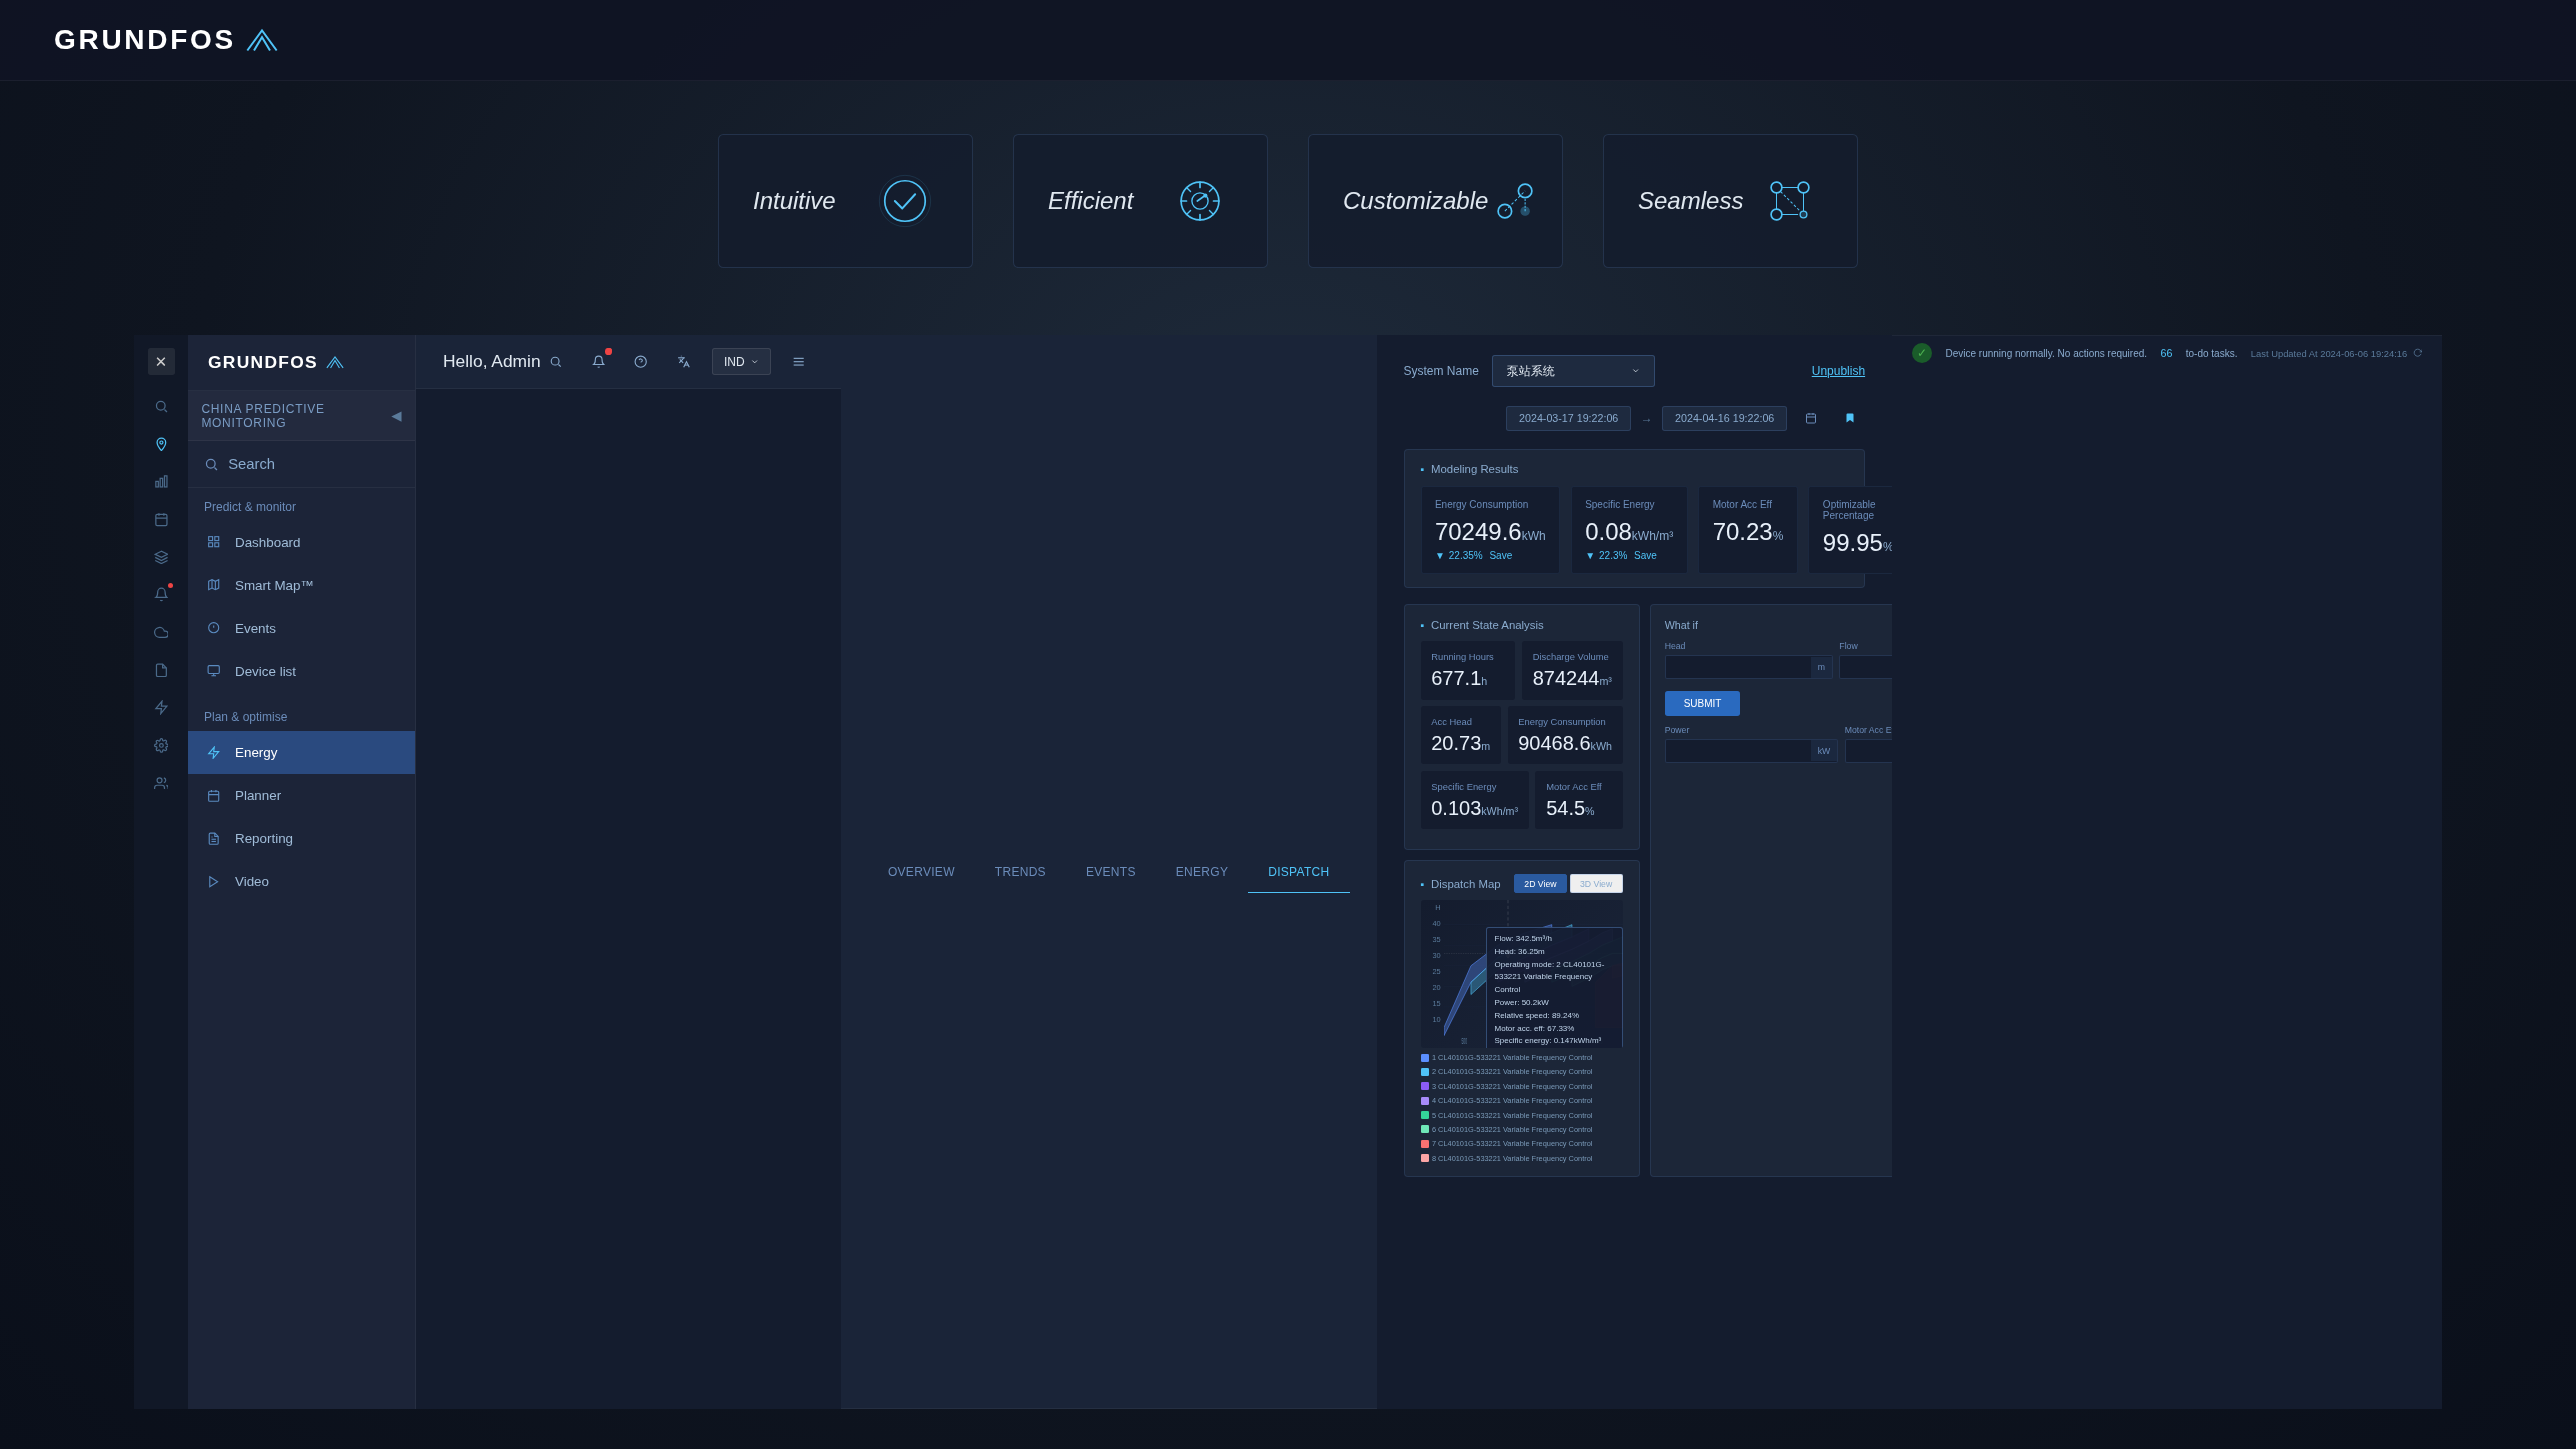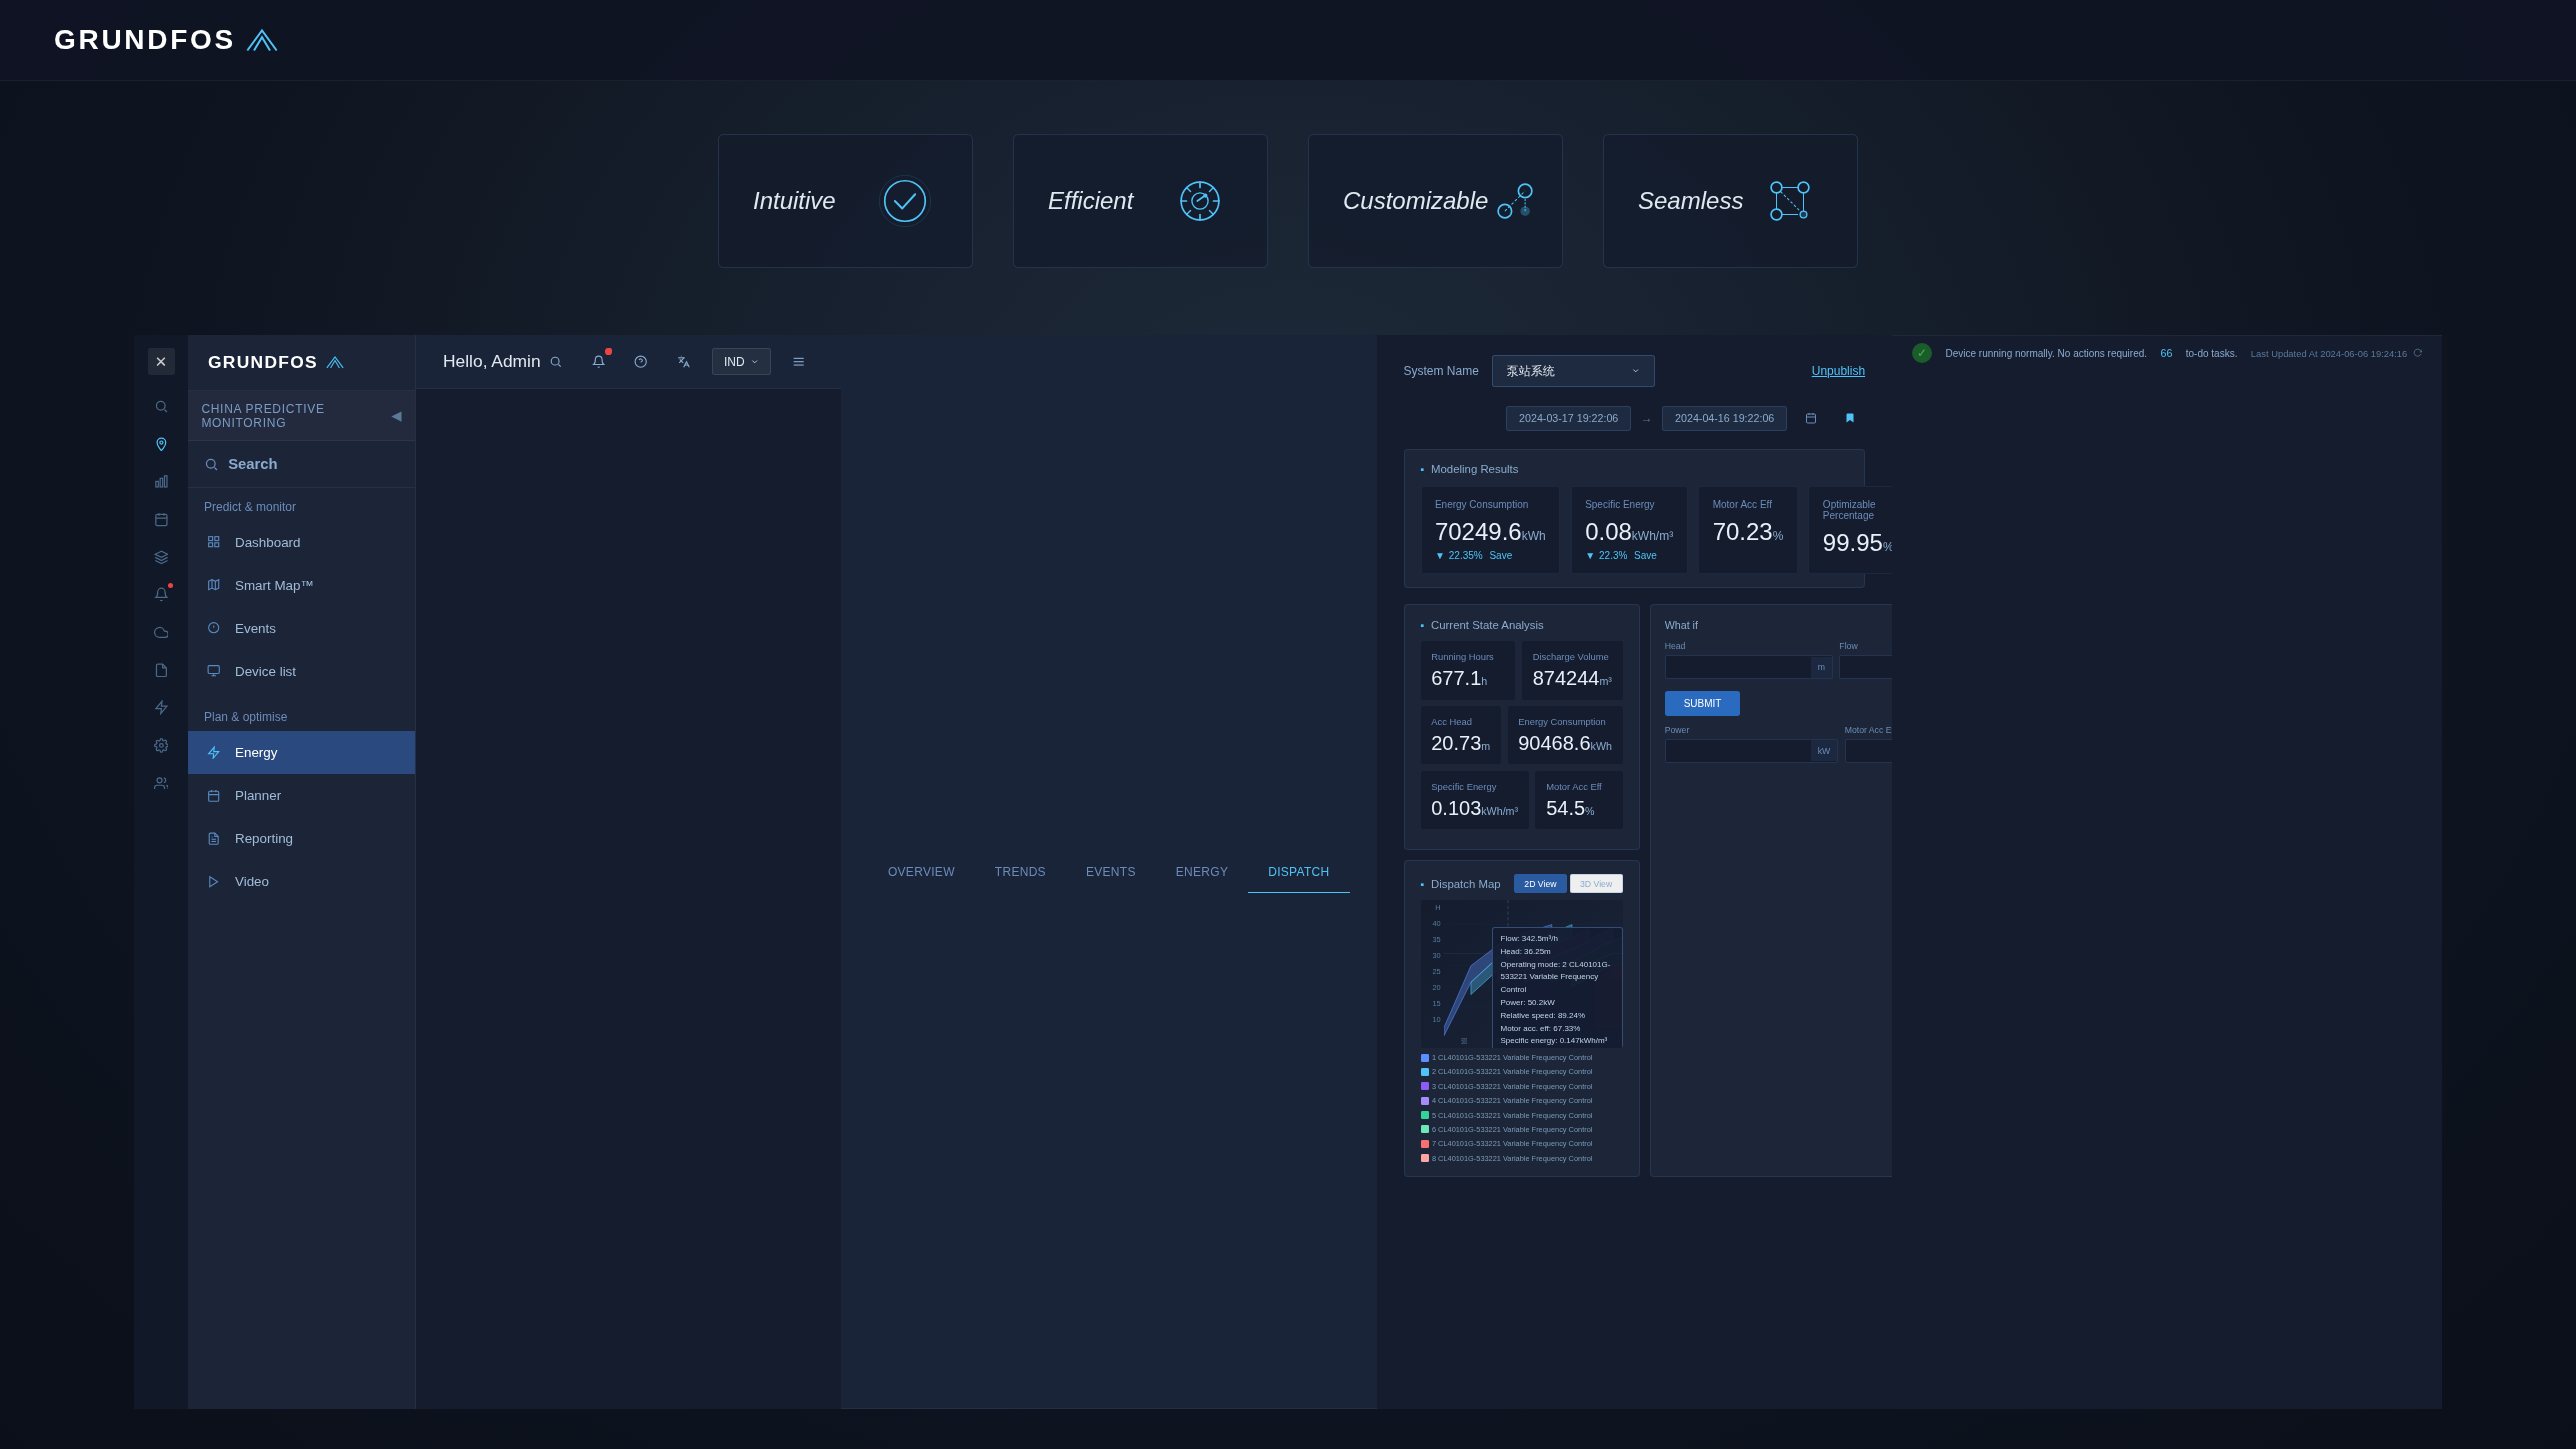--- a/index.html
+++ b/index.html
@@ -155,21 +155,20 @@
       cursor: pointer;
     }
 
     .search-box {
       display: flex;
       align-items: center;
       gap: 9.4px;
       padding: 14.8px 16px;
       border-bottom: 0.7px solid rgba(255,255,255,0.05);
       cursor: pointer;
-      font-weight: bold;
     }
 
     .search-icon {
       color: #6b8cba;
       font-size: 14.8px;
     }
 
     .search-text {
       color: #8aabce;
       font-size: 14.8px;
@@ -517,21 +516,21 @@
     .chart-y-label {
       color: #5a7a9a;
       font-size: 7.4px;
       text-align: right;
     }
 
     
     .chart-tooltip {
       position: absolute;
       top: 27px;
-      left: 71px;
+      left: 65px;
       background: rgba(20,28,50,0.95);
       border: 0.7px solid rgba(100,150,220,0.4);
       border-radius: 2.7px;
       padding: 5.4px 8px;
       font-size: 8px;
       color: #c0d4ea;
       z-index: 10;
       line-height: 1.6;
     }
 

